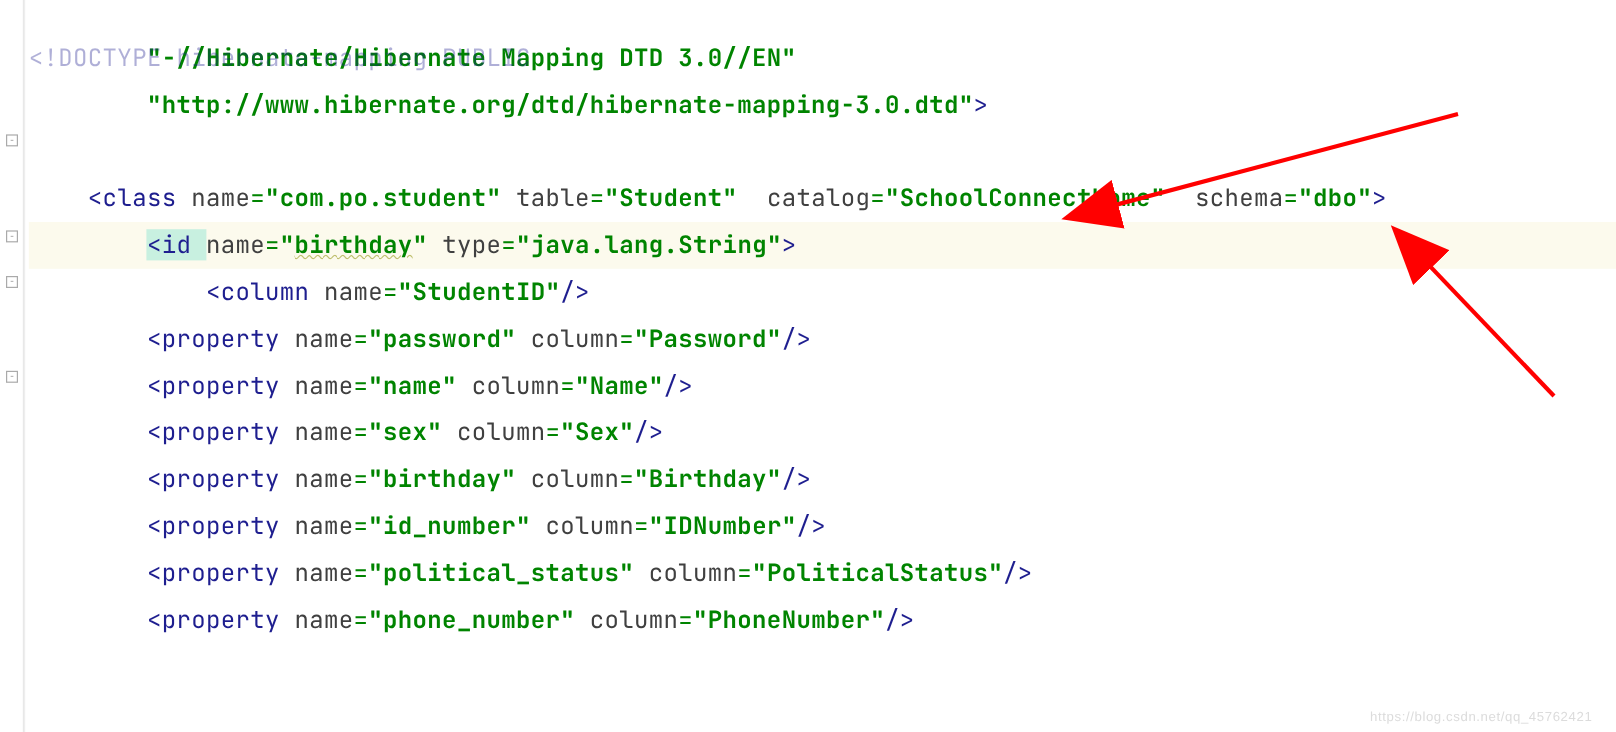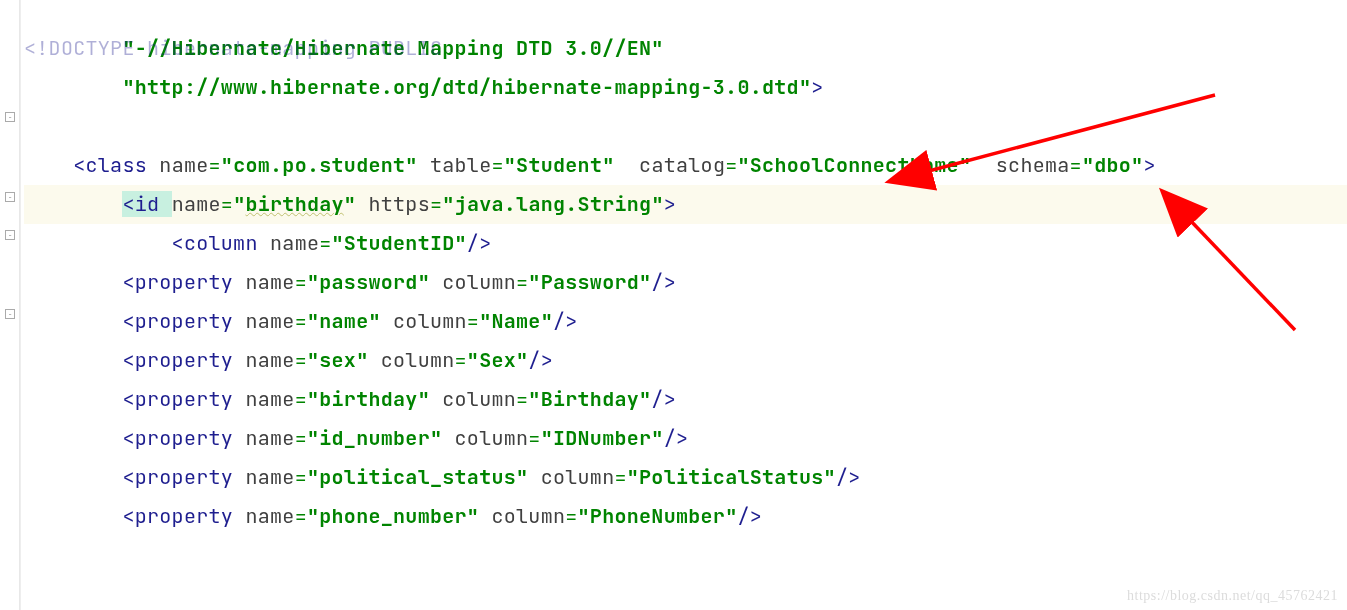--- a/index.html
+++ b/index.html
@@ -69,25 +69,25 @@
   .wavy { text-decoration: underline wavy #c0c070; text-decoration-thickness: 1px; }
   
   svg.arrows {
     position: absolute;
     left: 0;
     top: 0;
     pointer-events: none;
   }
   .watermark {
     position: absolute;
-    right: 9px;
+    right: 20px;
     bottom: 6px;
-    font-size: 14px;
+    font-size: 11px;
     color: #dcdcdc;
-    font-family: Liberation Serif, serif;
+    font-family: Liberation Sans, sans-serif;
     letter-spacing: 0.5px;
   }
 </style>
 </head>
 <body>
 
 <div class="gutter">
   <div class="fold-marker" style="top:112px;">−</div>
   <div class="fold-marker" style="top:192px;">−</div>
   <div class="fold-marker" style="top:230px;">−</div>
@@ -103,21 +103,21 @@
 
   <div class="line">        <span class="c-text">"-//Hibernate/Hibernate Mapping DTD 3.0//EN"</span></div>
 
   <div class="line">        <span class="c-text">"http://www.hibernate.org/dtd/hibernate-mapping-3.0.dtd"</span><span class="c-bracket">&gt;</span></div>
 
 
   <div class="line"><span> </span></div>
 
   <div class="line">    <span class="c-bracket">&lt;</span><span class="c-tag">class </span><span class="c-attr">name</span><span class="c-eq">=</span><span class="c-string">"com.po.student"</span><span class="c-attr"> table</span><span class="c-eq">=</span><span class="c-string">"Student"</span><span class="c-attr">  catalog</span><span class="c-eq">=</span><span class="c-string">"SchoolConnectHome"</span><span class="c-attr">  schema</span><span class="c-eq">=</span><span class="c-string">"dbo"</span><span class="c-bracket">&gt;</span></div>
 
-  <div class="line highlight">        <span class="c-bracket hl-id">&lt;</span><span class="c-tag hl-id">id </span><span class="c-attr">name</span><span class="c-eq">=</span><span class="c-string">"<span class="wavy">birthday</span>"</span><span class="c-attr"> https</span><span class="c-eq">=</span><span class="c-string">"java.lang.String"</span><span class="c-bracket">&gt;</span></div>
+  <div class="line highlight">        <span class="c-bracket hl-id">&lt;</span><span class="c-tag hl-id">id </span><span class="c-attr">name</span><span class="c-eq">=</span><span class="c-string">"<span class="wavy">birthday</span>"</span><span class="c-attr"> type</span><span class="c-eq">=</span><span class="c-string">"java.lang.String"</span><span class="c-bracket">&gt;</span></div>
 
   <div class="line">            <span class="c-bracket">&lt;</span><span class="c-tag">column </span><span class="c-attr">name</span><span class="c-eq">=</span><span class="c-string">"StudentID"</span><span class="c-bracket">/&gt;</span></div>
 
 
   <div class="line">        <span class="c-bracket">&lt;</span><span class="c-tag">property </span><span class="c-attr">name</span><span class="c-eq">=</span><span class="c-string">"password"</span><span class="c-attr"> column</span><span class="c-eq">=</span><span class="c-string">"Password"</span><span class="c-bracket">/&gt;</span></div>
 
   <div class="line">        <span class="c-bracket">&lt;</span><span class="c-tag">property </span><span class="c-attr">name</span><span class="c-eq">=</span><span class="c-string">"name"</span><span class="c-attr"> column</span><span class="c-eq">=</span><span class="c-string">"Name"</span><span class="c-bracket">/&gt;</span></div>
 
   <div class="line">        <span class="c-bracket">&lt;</span><span class="c-tag">property </span><span class="c-attr">name</span><span class="c-eq">=</span><span class="c-string">"sex"</span><span class="c-attr"> column</span><span class="c-eq">=</span><span class="c-string">"Sex"</span><span class="c-bracket">/&gt;</span></div>
 

